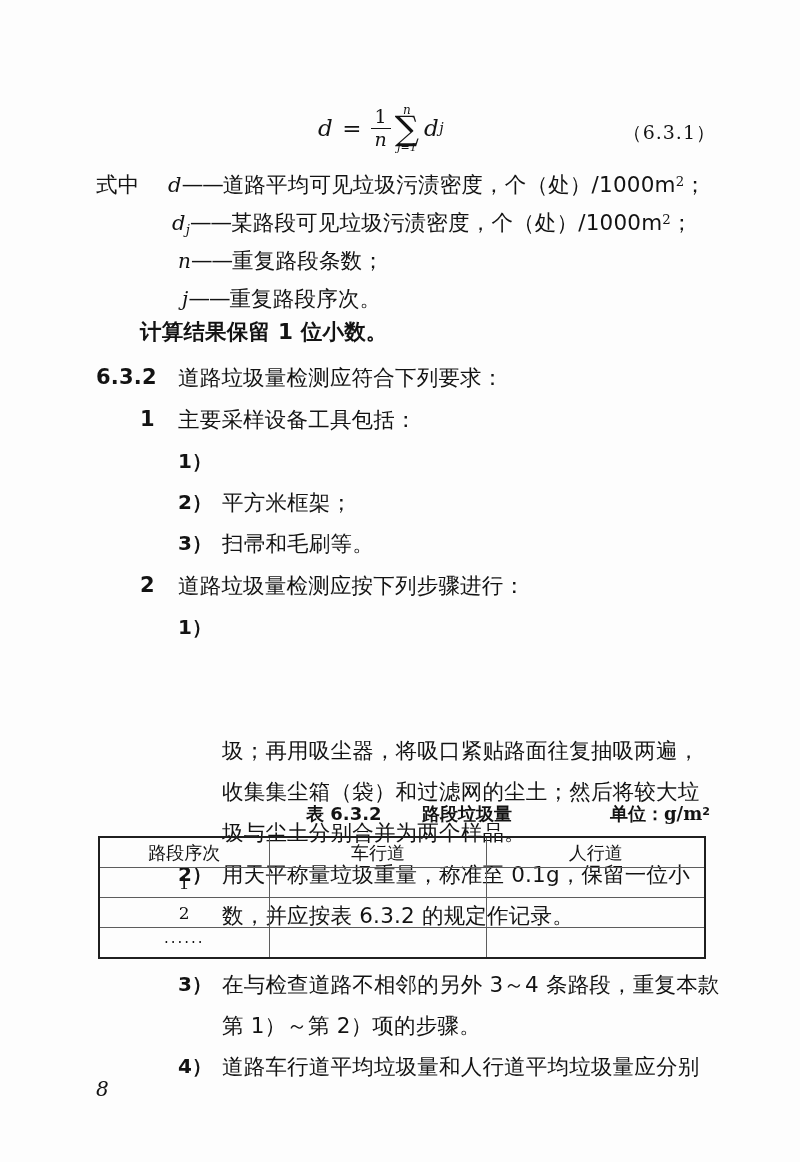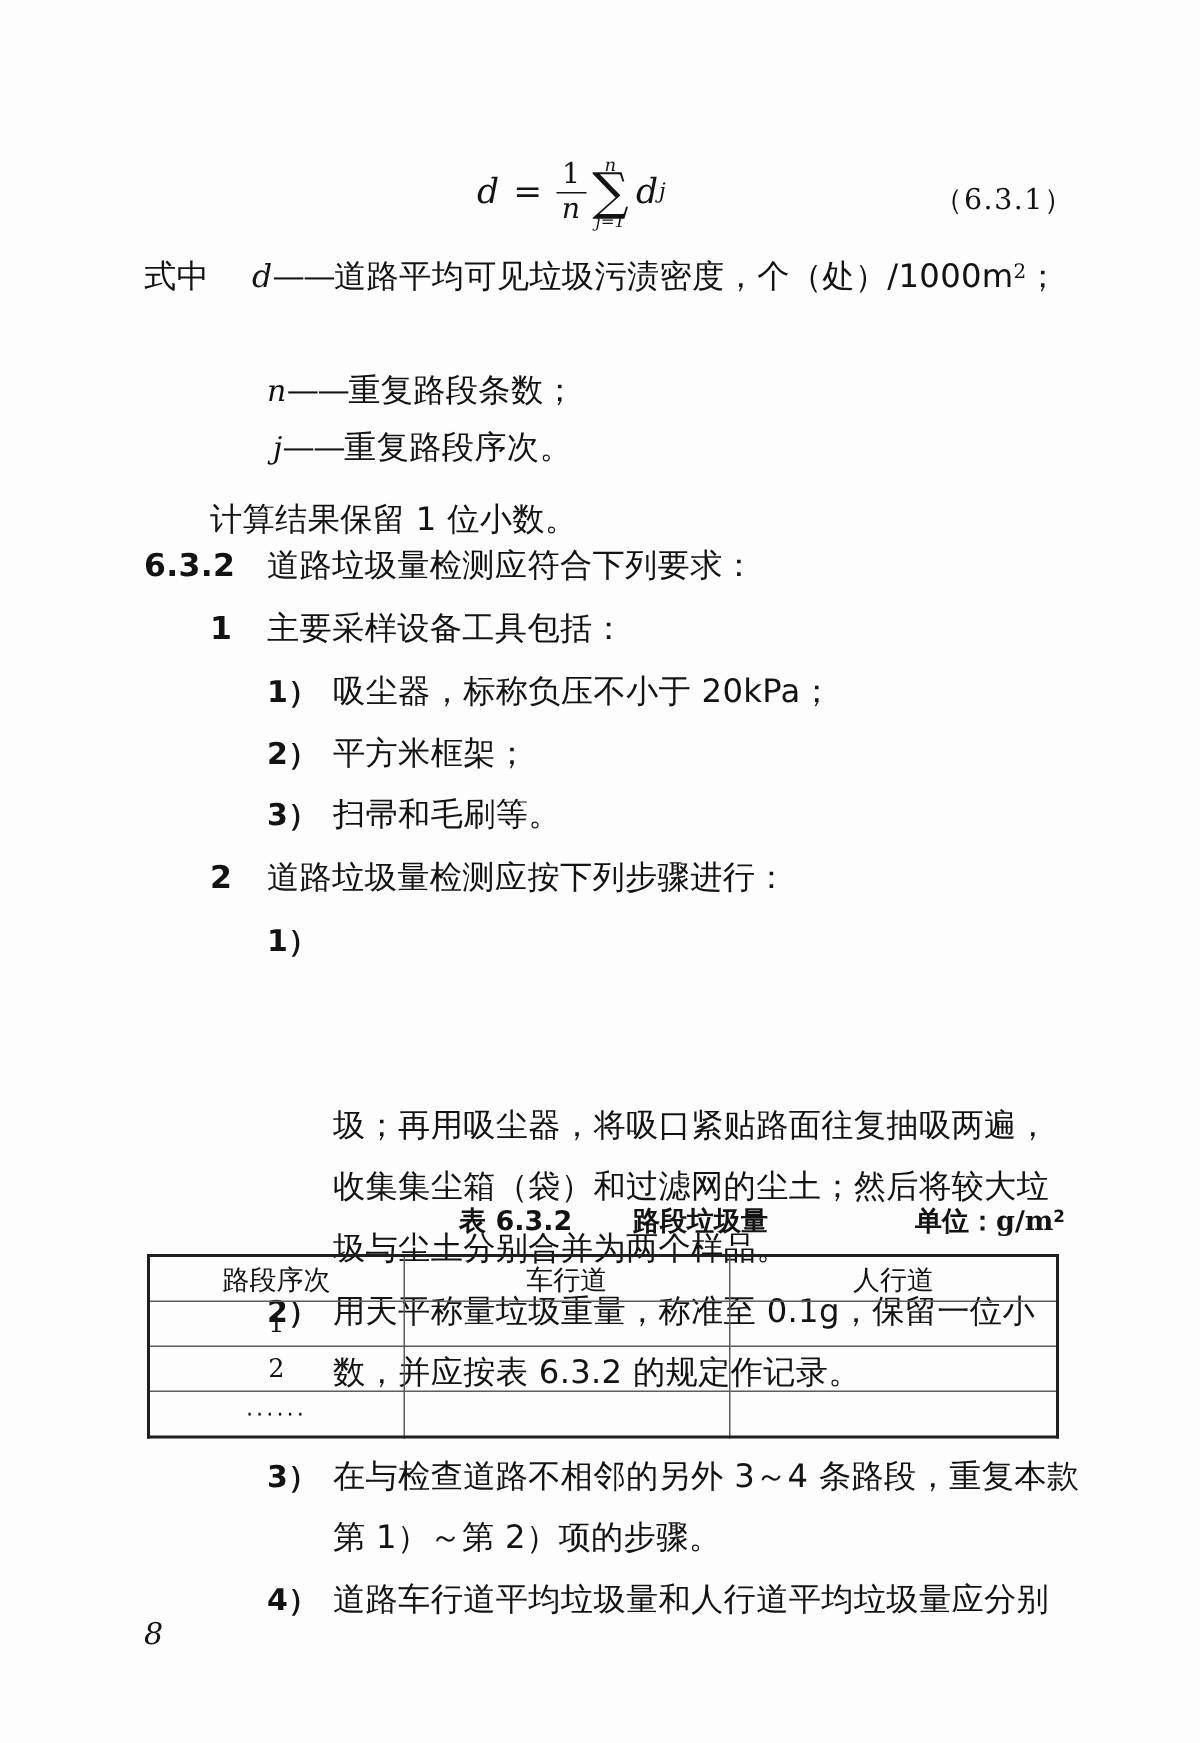--- a/index.html
+++ b/index.html
@@ -201,39 +201,41 @@
     </div>
     <div class="eq-number">（6.3.1）</div>
   </div>
 
   <div class="line cn" style="left:96px; top:174px;">式中</div>
 
   <div class="line" style="left:168px; top:174px;">
     <span class="ital" style="font-size:21px;">d</span><span class="dash">——</span><span class="cn">道路平均可见垃圾污渍密度，个（处）/1000m</span><span class="sup">2</span><span class="cn">；</span>
   </div>
 
+  <div class="line" style="left:172px; top:212px;">
+    <span class="ital" style="font-size:21px;">d</span><span class="sub">j</span><span class="dash">——</span><span class="cn">某路段可见垃圾污渍密度，个（处）/1000m</span><span class="sup">2</span><span class="cn">；</span>
+  </div>
 
   <div class="line" style="left:178px; top:250px;">
     <span class="ital" style="font-size:20px;">n</span><span class="dash">——</span><span class="cn">重复路段条数</span><span class="cn">；</span>
   </div>
 
   <div class="line" style="left:182px; top:288px;">
     <span class="ital" style="font-size:20px;">j</span><span class="dash">——</span><span class="cn">重复路段序次</span><span class="cn">。</span>
   </div>
 
-  <div class="line cn" style="left:140px; top:336px;">计算结果保留 1 位小数。</div>
+  <div class="line cn" style="left:140px; top:321px;font-weight:bold;">计算结果保留 1 位小数。</div>
 
   <div class="line cn bold" style="left:96px; top:367px; font-size:21px;">6.3.2</div>
   <div class="line cn" style="left:178px; top:367px;">道路垃圾量检测应符合下列要求：</div>
 
   <div class="line cn bold" style="left:140px; top:409px; font-size:21px;">1</div>
   <div class="line cn" style="left:178px; top:409px;">主要采样设备工具包括：</div>
 
   <div class="line cn bold" style="left:178px; top:451px; font-size:20px;">1）</div>
-  <div class="line cn" style="left:222px; top:451px;">吸尘器，标称负压不小于 20kPa；</div>
 
   <div class="line cn bold" style="left:178px; top:492px; font-size:20px;">2）</div>
   <div class="line cn" style="left:222px; top:492px;">平方米框架；</div>
 
   <div class="line cn bold" style="left:178px; top:533px; font-size:20px;">3）</div>
   <div class="line cn" style="left:222px; top:533px;">扫帚和毛刷等。</div>
 
   <div class="line cn bold" style="left:140px; top:575px; font-size:21px;">2</div>
   <div class="line cn" style="left:178px; top:575px;">道路垃圾量检测应按下列步骤进行：</div>
 

